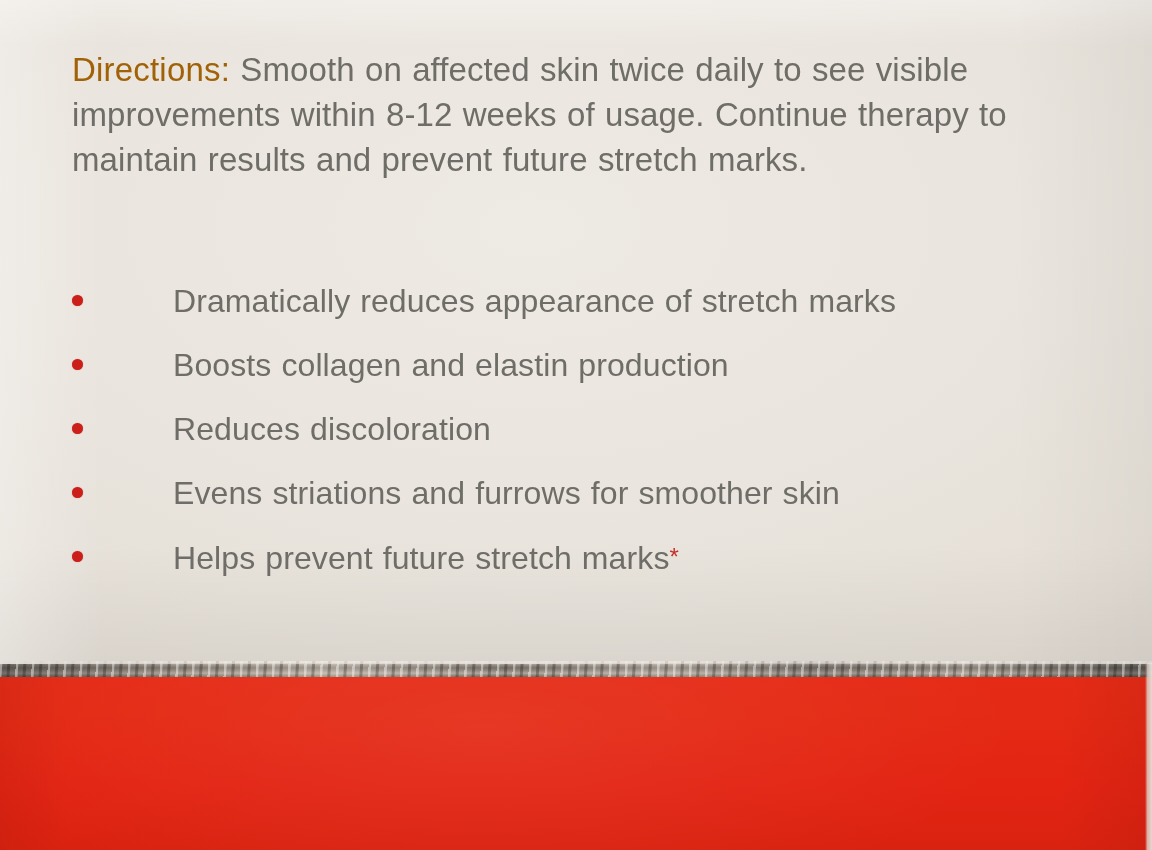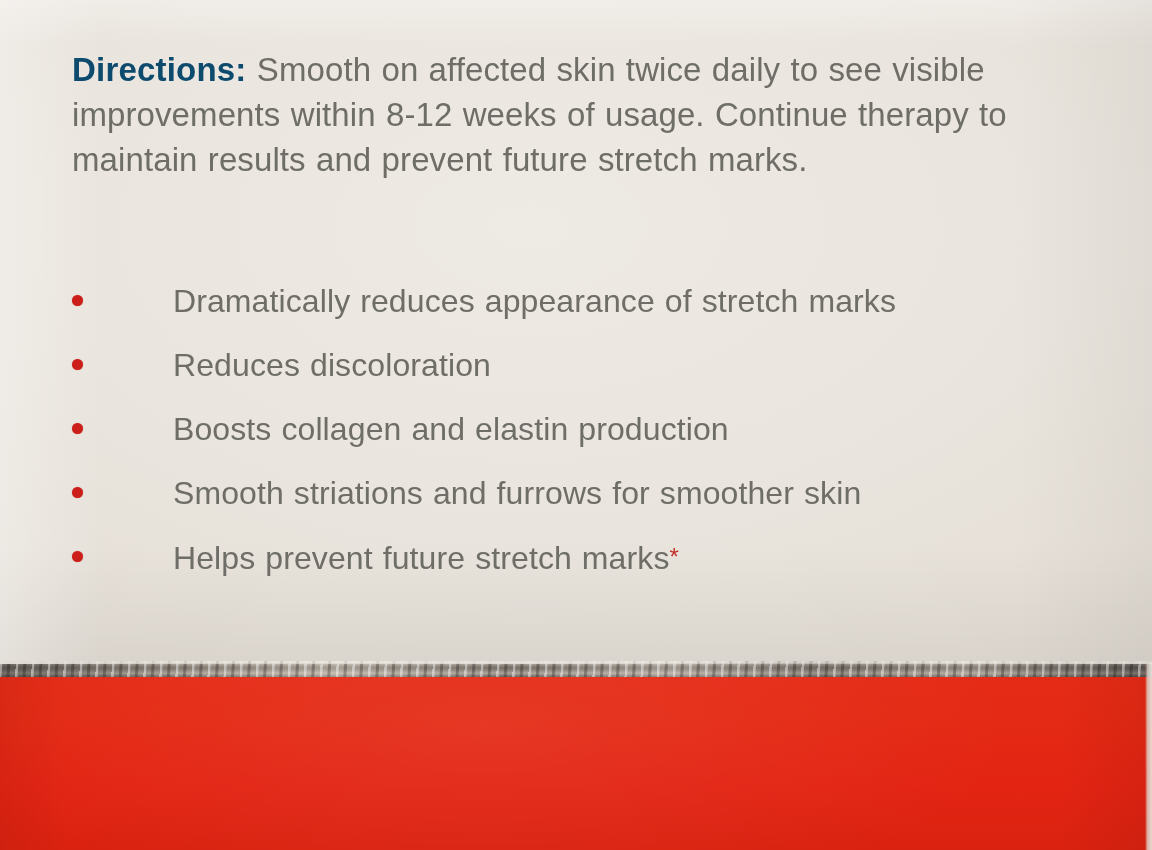--- a/index.html
+++ b/index.html
@@ -139,22 +139,22 @@
   .directions-paragraph {
     margin: 0;
     font-size: 33px;
     font-weight: 300;
     line-height: 45px;
     letter-spacing: 0.1px;
     color: #6e6d67;
     word-spacing: 1px;
   }
   .directions-label {
-    color: #0c4a6e;
-    font-weight: 700;
+    color: #a16207;
+    font-weight: 400;
     letter-spacing: 0.2px;
   }
 
   
   .benefit-list {
     position: absolute;
     left: 72px;
     top: 282px;
     margin: 0;
     padding: 0;
@@ -203,29 +203,29 @@
     <p class="directions-paragraph"><span class="directions-label">Directions:</span><span class="directions-body"> Smooth on affected skin twice daily to see visible improvements within 8-12 weeks of usage. Continue therapy to maintain results and prevent future stretch marks.</span></p>
   </div>
 
   <ul class="benefit-list">
     <li class="benefit-item">
       <span class="benefit-bullet"></span>
       <span class="benefit-text">Dramatically reduces appearance of stretch marks</span>
     </li>
     <li class="benefit-item">
       <span class="benefit-bullet"></span>
+      <span class="benefit-text">Boosts collagen and elastin production</span>
+    </li>
+    <li class="benefit-item">
+      <span class="benefit-bullet"></span>
       <span class="benefit-text">Reduces discoloration</span>
     </li>
     <li class="benefit-item">
       <span class="benefit-bullet"></span>
-      <span class="benefit-text">Boosts collagen and elastin production</span>
-    </li>
-    <li class="benefit-item">
-      <span class="benefit-bullet"></span>
-      <span class="benefit-text">Smooth striations and furrows for smoother skin</span>
+      <span class="benefit-text">Evens striations and furrows for smoother skin</span>
     </li>
     <li class="benefit-item">
       <span class="benefit-bullet"></span>
       <span class="benefit-text"><span>Helps prevent future stretch marks</span><span class="footnote-mark">*</span></span>
     </li>
   </ul>
 
   <div class="foil-strip"></div>
   <div class="red-band"></div>
   <div class="right-edge-strip"></div>

